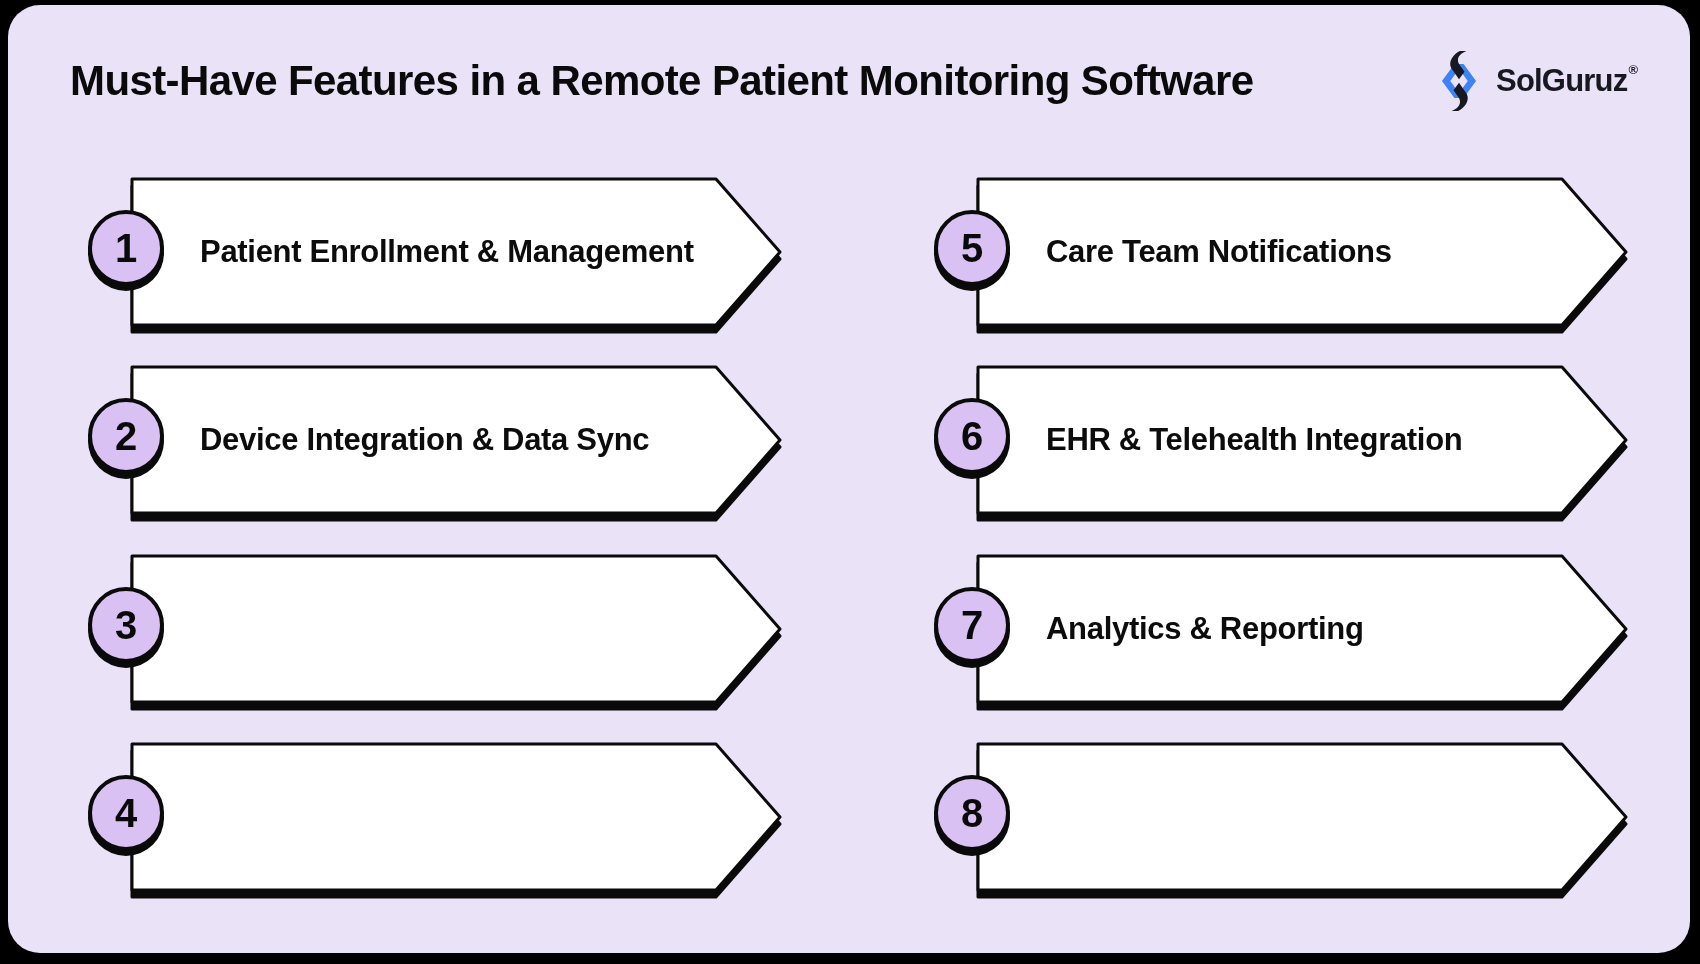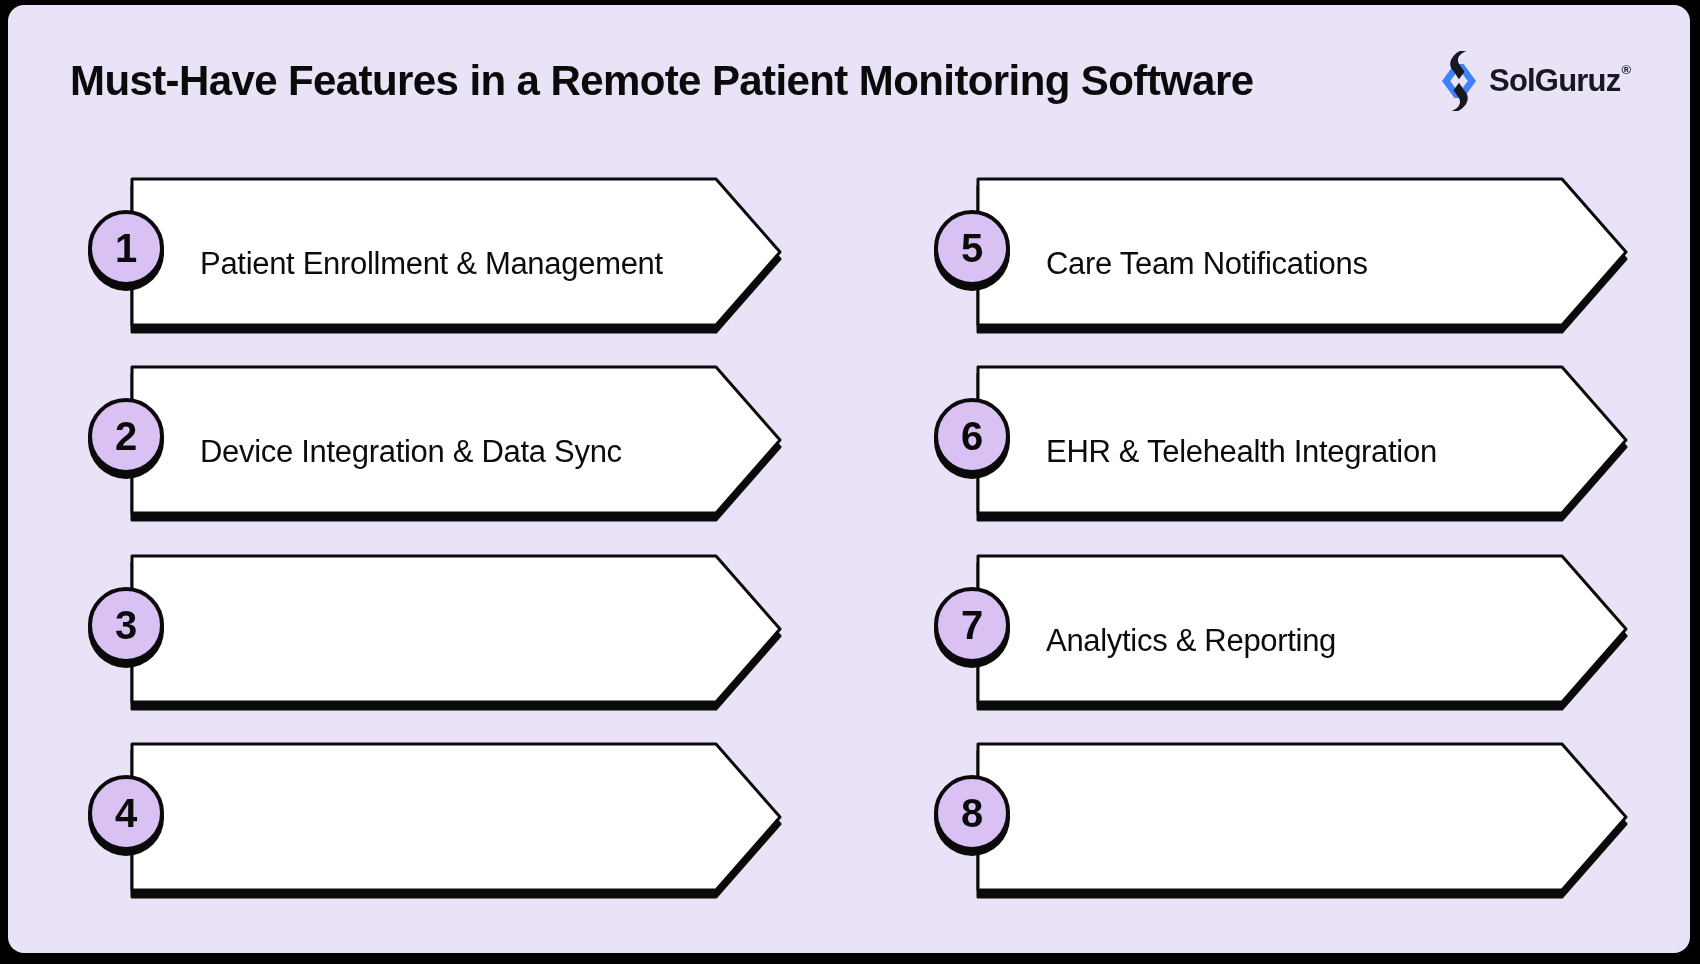--- a/index.html
+++ b/index.html
@@ -18,31 +18,31 @@
   body{
     background:var(--canvas);
     font-family:"Liberation Sans","DejaVu Sans",sans-serif;
     position:relative;
     overflow:hidden;
   }
   .stage{position:absolute;left:0;top:0;width:1700px;height:964px;background:var(--canvas);}
   .card{
     position:absolute;left:8px;top:5px;width:1682px;height:948px;
     background:var(--card-bg);
-    border-radius:16px;
+    border-radius:32px;
   }
   .title{
     position:absolute;left:62px;top:52px;
     font-size:42px;font-weight:700;letter-spacing:-0.6px;
     color:var(--title-text);
     white-space:nowrap;
   }
   .logo{
     position:absolute;left:1428px;top:46px;
-    display:flex;align-items:center;gap:7px;
+    display:flex;align-items:center;gap:14px;
   }
   .logo-icon{width:46px;height:60px;display:block;}
   .logo-word{
     font-size:31px;font-weight:700;letter-spacing:-0.8px;
     color:var(--logo-text);
     display:flex;align-items:flex-start;line-height:1.05;
   }
   .logo-reg{font-size:13px;font-weight:700;margin-top:-2px;margin-left:1px;}
   .item{
     position:absolute;width:656px;height:150px;
@@ -64,24 +64,23 @@
     width:76px;height:76px;border-radius:50%;
     background:var(--badge-fill);
     border:4px solid var(--outline);
     box-shadow:0 5px 0 0 var(--outline);
     display:flex;align-items:center;justify-content:center;
     font-size:40px;font-weight:700;color:var(--outline);
   }
   .label{
     position:absolute;left:70px;top:0;height:150px;width:540px;
     display:flex;align-items:center;
-    font-size:31px;font-weight:400;letter-spacing:-0.3px;
+    font-size:31px;font-weight:700;letter-spacing:-0.3px;
     color:var(--label-text);
     white-space:nowrap;
-    margin-top:12px;
   }
   .bolt-blue{fill:var(--logo-blue);}
   .bolt-black{fill:var(--logo-text);}
 </style>
 </head>
 <body>
 
 <div class="stage">
   <div class="card">
 

